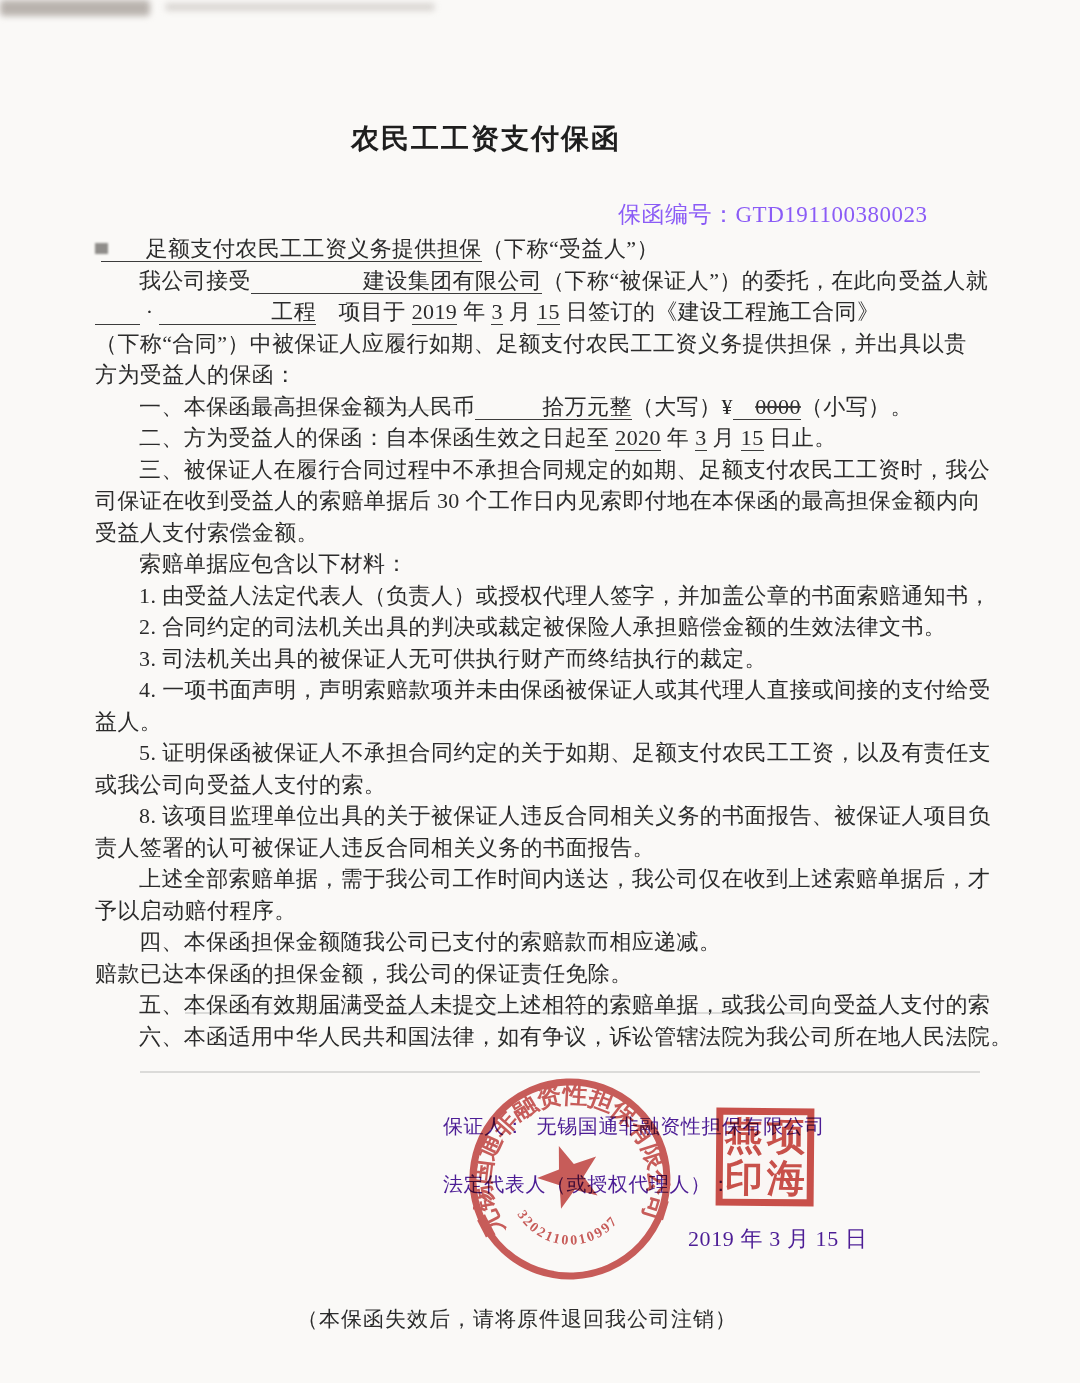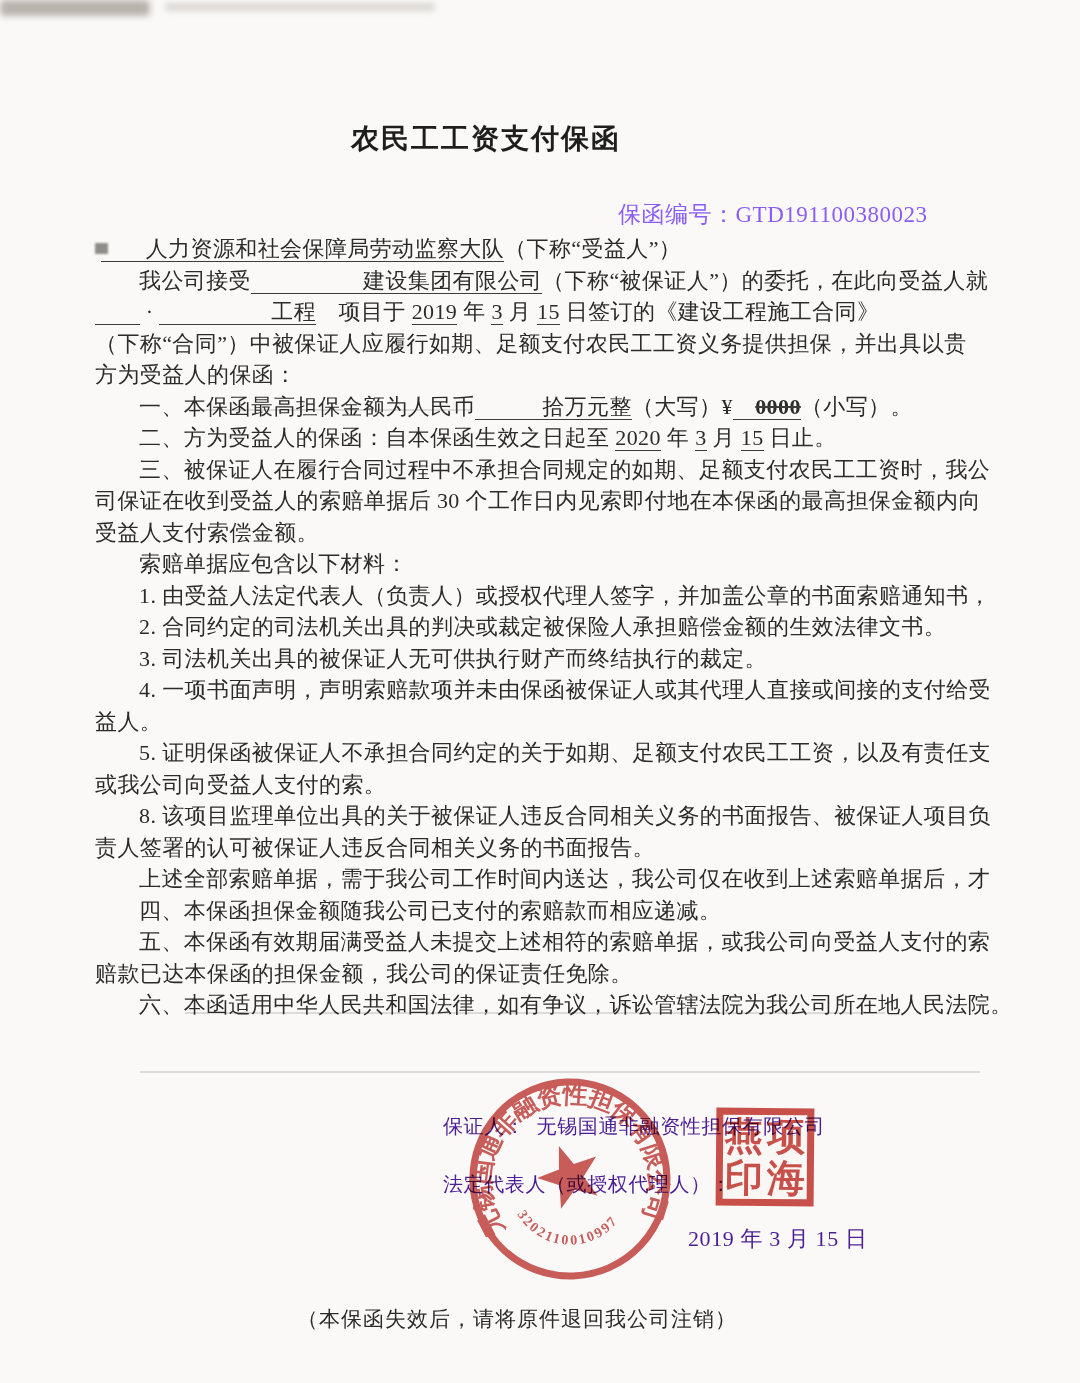--- a/index.html
+++ b/index.html
@@ -22,21 +22,21 @@
     position:absolute;left:618px;top:199px;font-size:23px;letter-spacing:.5px;
     white-space:pre;color:#8b5cf6;
   }
   .doc-body{
     position:absolute;left:95px;top:233px;width:910px;
     font-size:22px;letter-spacing:.4px;color:#2b2b2b;
   }
   .bline{height:31.5px;line-height:31.5px;white-space:pre;}
   .bline.ind{padding-left:44px;}
   .u{border-bottom:1.6px solid #3c3c3c;}
-  .s{text-decoration:line-through;text-decoration-color:#3c3c3c;font-weight:bold;}
+  .s{text-decoration:line-through;text-decoration-color:#3c3c3c;}
 
   .sig-line{position:absolute;font-size:20px;letter-spacing:.6px;white-space:pre;color:#4c1d95;z-index:2;}
   .sig-guarantor{left:443px;top:1113px;}
   .sig-legal{left:443px;top:1171px;}
   .sig-date{left:688px;top:1224px;font-size:22px;}
   .footer-note{position:absolute;left:297px;top:1305px;font-size:21px;letter-spacing:1px;color:#2b2b2b;}
 
   
   .stamp-circle{
     position:absolute;left:462px;top:1076px;width:216px;height:212px;
@@ -64,44 +64,45 @@
   <div class="mark" style="left:95px;top:243px;width:13px;height:11px;"></div>
   <div class="fold-line" style="left:185px;top:409px;width:285px;"></div>
   <div class="fold-line" style="left:185px;top:1012px;width:700px;"></div>
   <div class="fold-line" style="left:140px;top:1071px;width:840px;"></div>
 
   <div class="doc-title">农民工工资支付保函</div>
 
   <div class="ref-line"><span>保函编号：</span><span>GTD191100380023</span></div>
 
   <div class="doc-body">
-      <div class="bline"><span> </span><span class="u">　　</span><span class="u">人力资源和社会保障局劳动监察大队</span><span>（下称“受益人”）</span></div>
+      <div class="bline"><span> </span><span class="u">　　</span><span class="u">足额支付农民工工资义务提供担保</span><span>（下称“受益人”）</span></div>
       <div class="bline ind"><span>我公司接受</span><span class="u">　　　　　</span><span class="u">建设集团有限公司</span><span>（下称“被保证人”）的委托，在此向受益人就</span></div>
       <div class="bline"><span class="u">　　</span><span> · </span><span class="u">　　　　　</span><span class="u">工程</span><span>　项目于 </span><span class="u">2019</span><span> 年 </span><span class="u">3</span><span> 月 </span><span class="u">15</span><span> 日签订的《建设工程施工合同》</span></div>
       <div class="bline"><span>（下称“合同”）中被保证人应履行如期、足额支付农民工工资义务提供担保，并出具以贵</span></div>
       <div class="bline"><span>方为受益人的保函：</span></div>
       <div class="bline ind"><span>一、本保函最高担保金额为人民币</span><span class="u">　　　</span><span class="u">拾万元整</span><span>（大写）¥</span><span class="u">　</span><span class="u s">0000</span><span>（小写）。</span></div>
       <div class="bline ind"><span>二、方为受益人的保函：自本保函生效之日起至 </span><span class="u">2020</span><span> 年 </span><span class="u">3</span><span> 月 </span><span class="u">15</span><span> 日止。</span></div>
       <div class="bline ind"><span>三、被保证人在履行合同过程中不承担合同规定的如期、足额支付农民工工资时，我公</span></div>
       <div class="bline"><span>司保证在收到受益人的索赔单据后 30 个工作日内见索即付地在本保函的最高担保金额内向</span></div>
       <div class="bline"><span>受益人支付索偿金额。</span></div>
       <div class="bline ind"><span>索赔单据应包含以下材料：</span></div>
       <div class="bline ind"><span>1. 由受益人法定代表人（负责人）或授权代理人签字，并加盖公章的书面索赔通知书，</span></div>
       <div class="bline ind"><span>2. 合同约定的司法机关出具的判决或裁定被保险人承担赔偿金额的生效法律文书。</span></div>
       <div class="bline ind"><span>3. 司法机关出具的被保证人无可供执行财产而终结执行的裁定。</span></div>
       <div class="bline ind"><span>4. 一项书面声明，声明索赔款项并未由保函被保证人或其代理人直接或间接的支付给受</span></div>
       <div class="bline"><span>益人。</span></div>
       <div class="bline ind"><span>5. 证明保函被保证人不承担合同约定的关于如期、足额支付农民工工资，以及有责任支</span></div>
       <div class="bline"><span>或我公司向受益人支付的索。</span></div>
       <div class="bline ind"><span>8. 该项目监理单位出具的关于被保证人违反合同相关义务的书面报告、被保证人项目负</span></div>
       <div class="bline"><span>责人签署的认可被保证人违反合同相关义务的书面报告。</span></div>
       <div class="bline ind"><span>上述全部索赔单据，需于我公司工作时间内送达，我公司仅在收到上述索赔单据后，才</span></div>
+      <div class="bline"><span>予以启动赔付程序。</span></div>
       <div class="bline ind"><span>四、本保函担保金额随我公司已支付的索赔款而相应递减。</span></div>
+      <div class="bline"><span>赔款已达本保函的担保金额，我公司的保证责任免除。</span></div>
       <div class="bline ind"><span>五、本保函有效期届满受益人未提交上述相符的索赔单据，或我公司向受益人支付的索</span></div>
-      <div class="bline"><span>赔款已达本保函的担保金额，我公司的保证责任免除。</span></div>
       <div class="bline ind"><span>六、本函适用中华人民共和国法律，如有争议，诉讼管辖法院为我公司所在地人民法院。</span></div>
     </div>
 
   <div class="sig-line sig-guarantor">保证人：  无锡国通非融资性担保有限公司</div>
   <div class="sig-line sig-legal">法定代表人（或授权代理人）：</div>
   <div class="sig-line sig-date">2019 年 3 月 15 日</div>
 
   <div class="footer-note">（本保函失效后，请将原件退回我公司注销）</div>
 
   <svg class="stamp-circle" viewBox="0 0 216 212" xmlns="http://www.w3.org/2000/svg">

